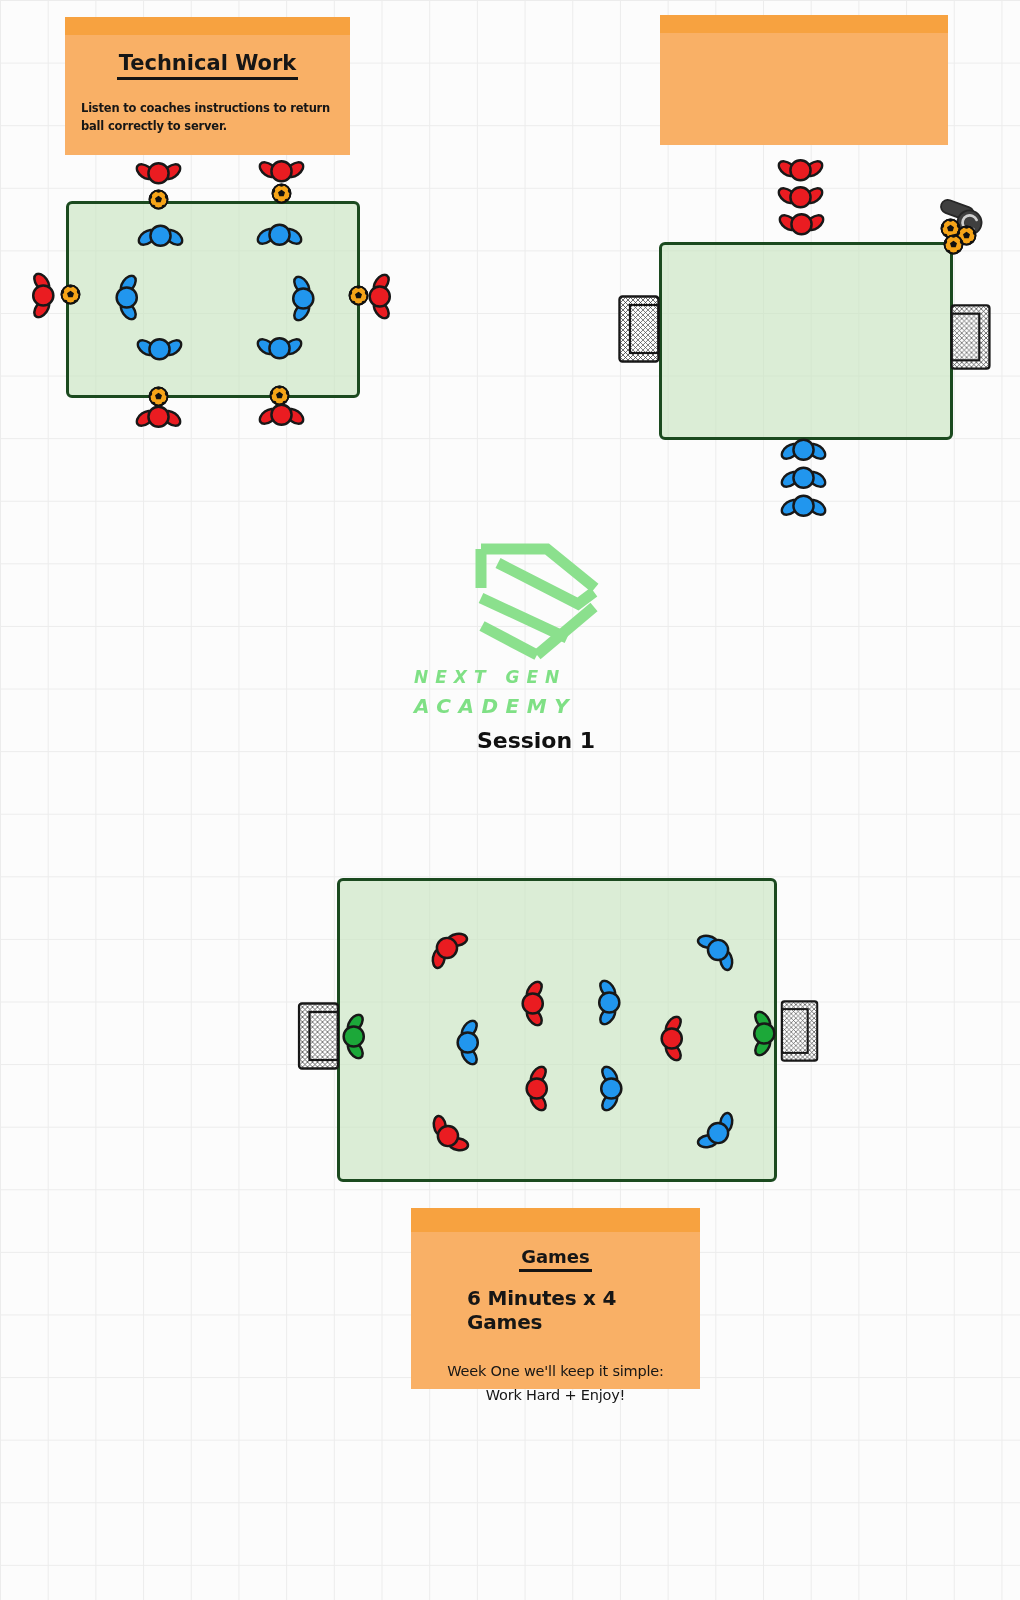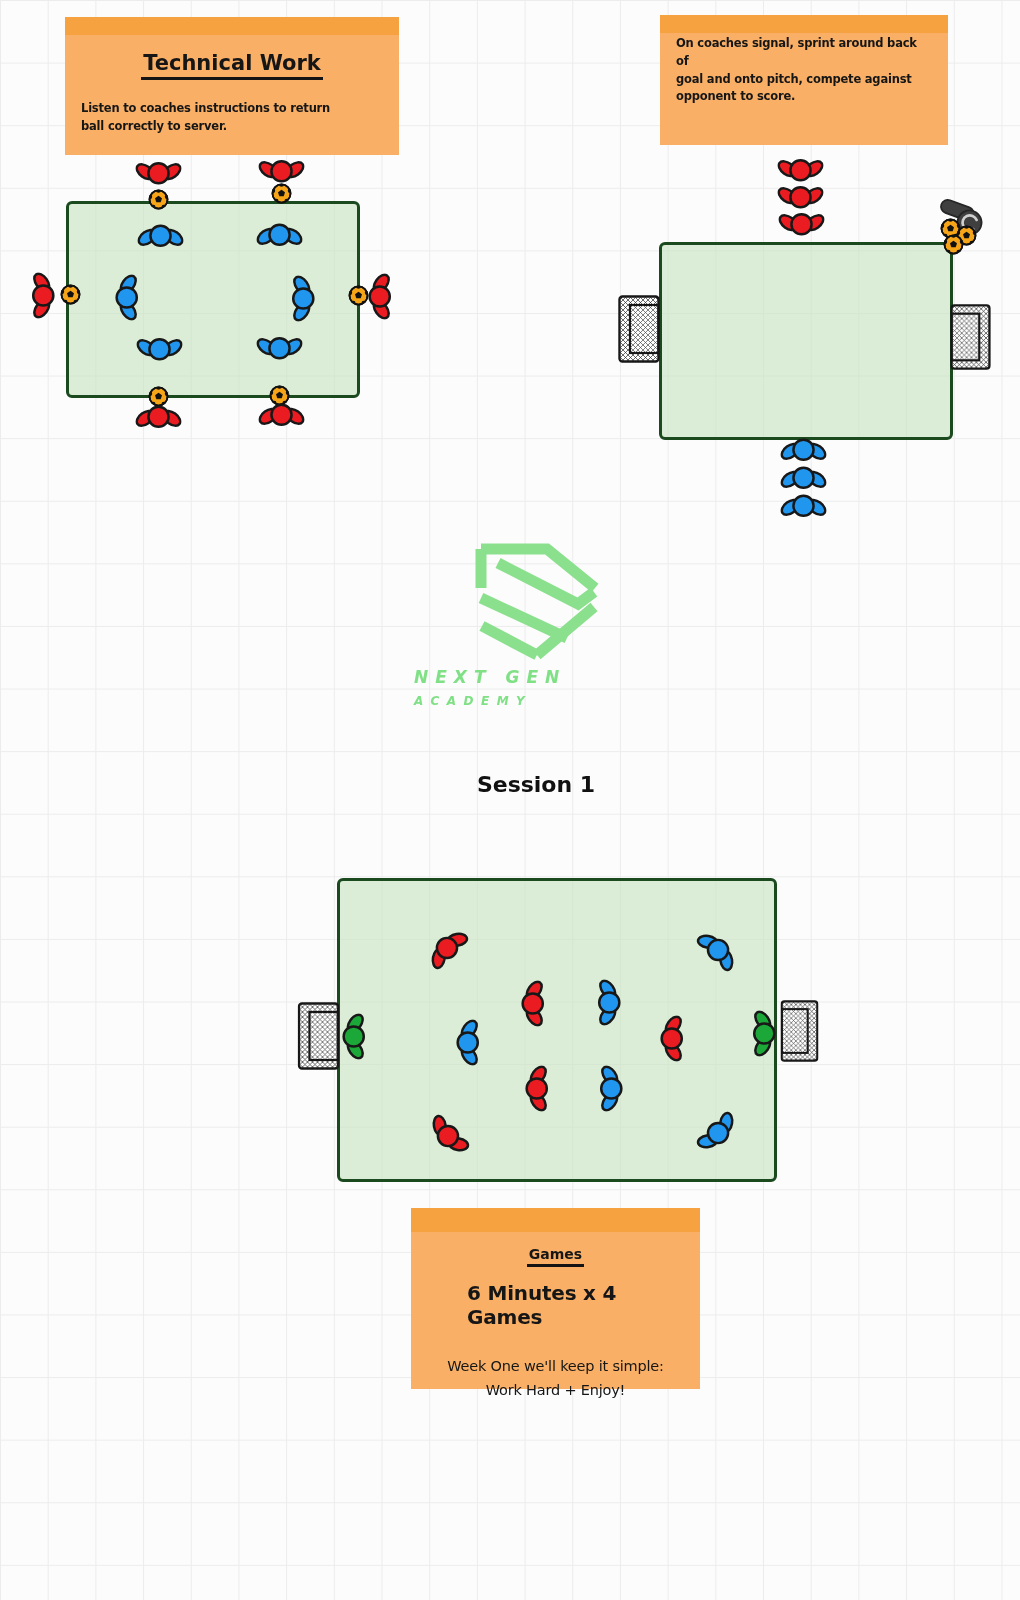--- a/index.html
+++ b/index.html
@@ -10,41 +10,41 @@
                      linear-gradient(to bottom,#ECECEC 1px,transparent 1px);
     background-size:47.7px 62.6px;}
   .card{position:absolute;box-sizing:border-box;padding:0 16px;}
   .card-band{position:absolute;left:0;top:0;width:100%;}
   .card-title{position:relative;text-align:center;font-weight:bold;margin-top:34px;font-size:21px;}
   .card-title span{display:inline-block;border-bottom:3px solid #141414;padding:0 2px 2px 2px;}
   .card-body{position:relative;font-weight:bold;font-size:11.5px;line-height:1.55;margin-top:20px;white-space:pre-line;letter-spacing:-0.2px;}
   .card-note{position:relative;font-size:10px;line-height:1.5;margin-top:10px;white-space:pre-line;letter-spacing:-0.3px;}
   .card-sub{position:relative;font-weight:bold;font-size:20px;margin-top:14px;letter-spacing:-0.2px;margin-left:40px;}
   .card-line{position:relative;font-size:14.5px;line-height:1.65;letter-spacing:-0.2px;text-align:center;}
-  #card-technical{left:65px;top:17px;width:334px;height:138px;}
+  #card-technical{left:65px;top:17px;width:285px;height:138px;}
   #card-technical .card-band{height:18px;}
   #card-duels{left:660px;top:15px;width:288px;height:130px;}
   #card-duels .card-band{height:18px;}
   #card-duels .card-title{margin-top:30px;}
   #card-games{left:411px;top:1208px;width:289px;height:181px;}
   #card-games .card-band{height:24px;}
-  #card-games .card-title{margin-top:38px;font-size:14px;text-decoration:underline;}
+  #card-games .card-title{margin-top:38px;font-size:18px;text-decoration:underline;}
   #card-games .card-line1{margin-top:26px;}
   .pitch{position:absolute;box-sizing:border-box;border-radius:6px;}
   .obj{position:absolute;display:block;}
   .player{width:47px;height:31px;}
   .ball{width:21px;height:21px;}
   .goal.flip{transform:scaleX(-1);}
   .whistle{width:52px;height:34px;}
   #logo-block{position:absolute;left:407px;top:543px;width:262px;text-align:left;font-style:italic;}
   #logo-shield{display:block;margin:0 auto;width:126px;height:118px;}
   .logo-line{font-weight:bold;}
   #logo-line1{font-size:17px;letter-spacing:7px;margin-top:6px;padding-left:7px;}
-  #logo-line2{font-size:12px;letter-spacing:7.5px;margin-top:7px;padding-left:7px;}
-  #session-title{position:absolute;left:405px;top:728px;width:262px;text-align:center;font-size:22px;font-weight:bold;color:#111;margin-top:44px;}
+  #logo-line2{font-size:20px;letter-spacing:7.5px;margin-top:7px;padding-left:7px;}
+  #session-title{position:absolute;left:405px;top:728px;width:262px;text-align:center;font-size:22px;font-weight:bold;color:#111;}
   #svg-defs{position:absolute;width:0;height:0;overflow:hidden;}
 </style>
 </head>
 <body>
 
 <svg id="svg-defs" aria-hidden="true">
   <defs>
     <pattern id="net" width="5" height="5" patternUnits="userSpaceOnUse">
       <path d="M0,5 L5,0 M0,0 L5,5" stroke="#2a2a2a" stroke-width="0.7" fill="none"></path>
     </pattern>
@@ -90,23 +90,20 @@
 
   <div class="card" id="card-technical" style="background: rgb(249, 176, 102);">
     <div class="card-band" style="background: rgb(247, 162, 64);"></div>
     <div class="card-title"><span>Technical Work</span></div>
     <div class="card-body">Listen to coaches instructions to return
 ball correctly to server.</div>
   </div>
 
   <div class="card" id="card-duels" style="background: rgb(249, 176, 102);">
     <div class="card-band" style="background: rgb(247, 162, 64);"></div>
-    <div class="card-body">On coaches signal, sprint around back of
-goal and onto pitch, compete against
-opponent to score.</div>
   </div>
 
   <div id="diagram-layer">
       <div class="pitch" style="left:66px;top:201px;width:294px;height:197px;background:rgba(199,228,190,0.62);border:3.5px solid #1B4A1F;"></div>
       <svg class="obj ball" viewBox="0 0 24 24" style="left:147.5px;top:188.5px;color:#F6A418;">
         <use href="#sym-ball"></use>
       </svg>
       <svg class="obj ball" viewBox="0 0 24 24" style="left:270.5px;top:182.5px;color:#F6A418;">
         <use href="#sym-ball"></use>
       </svg>

